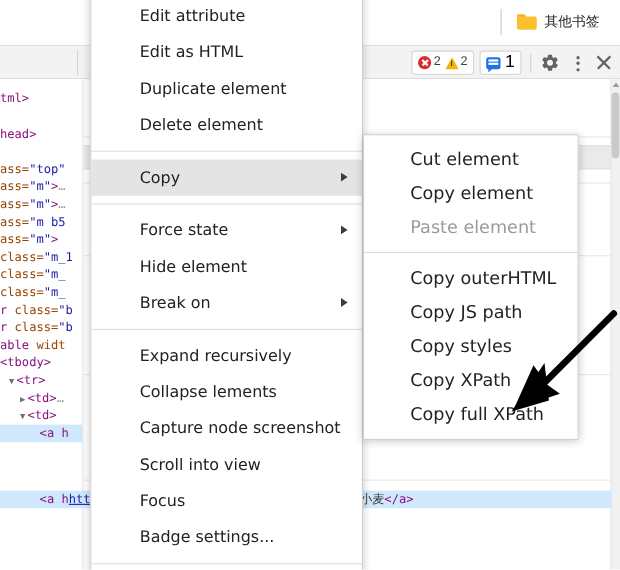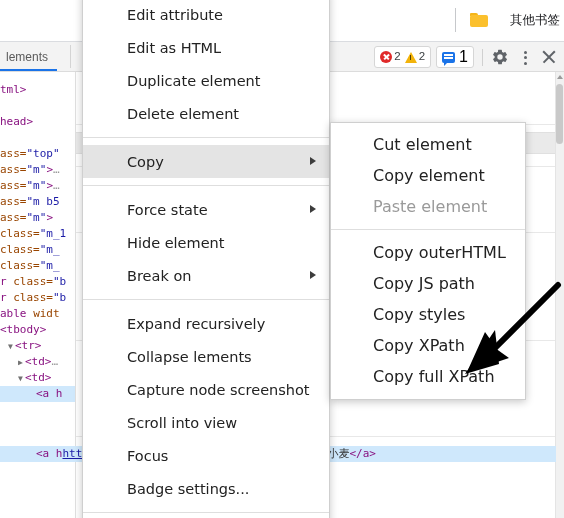--- a/index.html
+++ b/index.html
@@ -32,21 +32,21 @@
     position: absolute;
     left: 455px; top: 8px;
     width: 1px; height: 24px;
     background: #c6c8cb;
   }
   .bm-item {
     position: absolute;
     left: 466px; top: 8px;
     display: flex;
     align-items: center;
-    gap: 22px;
+    gap: 7px;
     height: 24px;
     padding: 0 4px;
     border-radius: 3px;
   }
   .folder-icon {
     width: 18px; height: 14px;
     position: relative;
     flex: 0 0 auto;
   }
   .folder-icon .tab {
@@ -415,23 +415,20 @@
         <span class="tab"></span>
           <span class="body"></span>
       </span>
       <span class="bm-label">其他书签</span>
     </div>
   </div>
 
   <div class="devtools">
 
     <div class="dt-toolbar">
-      <div class="dt-tab">
-        <span class="lbl">lements</span>
-      </div>
       <div class="dt-tab-sep"></div>
 
       <div class="dt-right-tools">
         <div class="counter-group">
           <span class="counter-item">
             <span class="err-icon"></span>
             <span class="num">2</span>
           </span>
           <span class="counter-item">
             <span class="warn-icon"></span>

